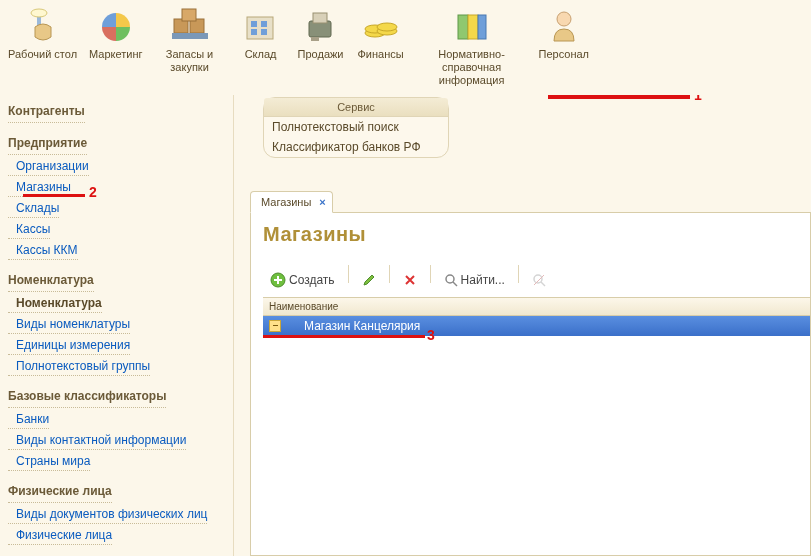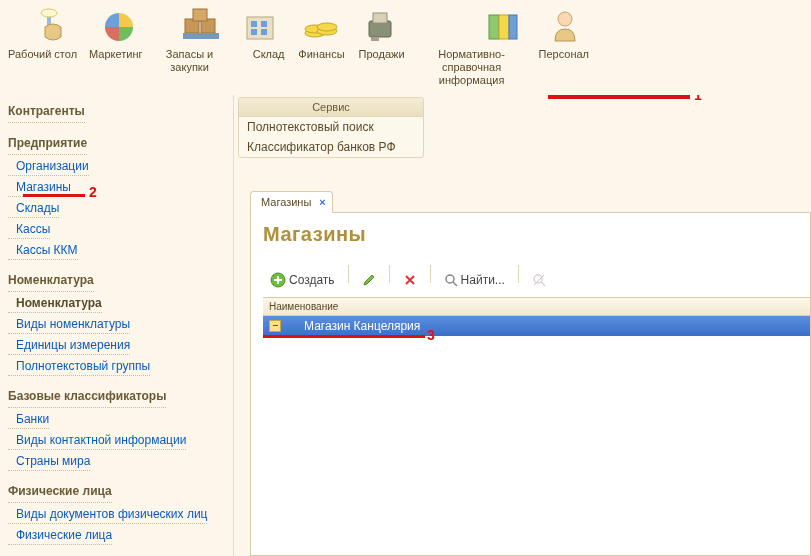--- a/index.html
+++ b/index.html
@@ -1,35 +1,35 @@
 <!DOCTYPE html>
 <html><head>
 <meta charset="utf-8">
 <style>
   html,body{margin:0;padding:0;font-family:Arial,Helvetica,sans-serif;font-size:12px;background:#fcf7ea;color:#333;}
   *{box-sizing:border-box;}
   .app{width:811px;height:556px;overflow:hidden;display:flex;flex-direction:column;}
   
   .toolbar{display:flex;align-items:flex-start;padding:2px 2px 0 2px;}
-  .tool-btn{display:flex;flex-direction:column;align-items:flex-end;justify-content:flex-start;padding:4px 6px 8px 6px;text-align:center;cursor:pointer;border-radius:3px;position:relative;}
+  .tool-btn{display:flex;flex-direction:column;align-items:center;justify-content:flex-start;padding:4px 6px 8px 6px;text-align:center;cursor:pointer;border-radius:3px;position:relative;}
   .tool-btn .ico{width:48px;height:40px;display:flex;align-items:center;justify-content:center;}
   .tool-btn .lbl{font-size:11px;color:#5a4a2a;line-height:13px;margin-top:2px;max-width:110px;}
   .tool-btn[data-w="n"] .lbl{max-width:70px;}
   
   .body{flex:1;display:flex;overflow:hidden;}
   .sidebar{width:234px;border-right:1px solid #e7dcc0;padding:6px 0 0 8px;overflow:auto;}
   .sb-group{margin-bottom:8px;}
   .sb-head{font-weight:bold;color:#6b5a38;padding:3px 0 4px 0;cursor:pointer;}
   .sb-head.dotted{border-bottom:1px dotted #c8bb98;display:inline-block;}
   .sb-item{color:#0a5bbf;padding:2px 0 2px 8px;cursor:pointer;border-bottom:1px dotted transparent;display:inline-block;}
   .sb-item.dotted{border-bottom:1px dotted #c8bb98;}
   .sb-item.bold{font-weight:bold;color:#5a4a2a;}
   .sb-itemwrap{padding:0 0 2px 0;}
   .content{flex:1;position:relative;}
-  .svc-panel{position:absolute;left:4px;top:2px;width:186px;border:1px solid #e0d5b6;background:#fdf8ec;border-radius:3px;}
+  .svc-panel{position:absolute;left:29px;top:2px;width:186px;border:1px solid #e0d5b6;background:#fdf8ec;border-radius:12px;}
   .svc-head{background:linear-gradient(#f4ecd5,#eadfbf);text-align:center;font-size:11px;color:#6b5a38;padding:3px 0;border-bottom:1px solid #e0d5b6;border-radius:3px 3px 0 0;}
   .svc-item{padding:3px 8px;color:#5a4a2a;cursor:pointer;}
   .tabbar{position:absolute;left:16px;top:96px;right:0;border-bottom:1px solid #d8cda9;height:22px;}
   .tab{position:absolute;left:0;top:0;height:22px;background:#fff;border:1px solid #d8cda9;border-bottom:1px solid #fff;border-radius:4px 4px 0 0;display:flex;align-items:center;padding:0 6px 0 10px;font-size:11px;color:#5a4a2a;}
   .tab .close{margin-left:8px;color:#3a73c9;font-weight:bold;cursor:pointer;}
   .page{position:absolute;left:16px;right:0;top:118px;bottom:0;background:#fff;border:1px solid #d8cda9;border-top:none;padding:10px 0 0 12px;}
   .page-title{font-size:20px;font-weight:bold;color:#b09038;margin-bottom:10px;letter-spacing:.5px;}
   .act-bar{display:flex;align-items:center;gap:4px;margin-bottom:6px;}
   .act-btn{display:flex;align-items:center;gap:3px;padding:2px 6px;border:1px solid transparent;border-radius:3px;cursor:pointer;font-size:12px;color:#444;margin-top:13px;}
   .act-sep{width:1px;height:18px;background:#e0d5b6;margin:0 2px;}
@@ -90,37 +90,37 @@
             <rect x="22" y="14" width="6" height="6" fill="#6f9fd9"></rect>
             <rect x="12" y="22" width="6" height="6" fill="#6f9fd9"></rect>
             <rect x="22" y="22" width="6" height="6" fill="#6f9fd9"></rect>
           </svg>
         </span>
         <span class="lbl">Склад</span>
       </div>
       <div class="tool-btn" data-w="n">
         <span class="ico">
           <svg width="44" height="38" viewBox="0 0 44 38">
+            <rect x="10" y="14" width="22" height="16" rx="2" fill="#889078" stroke="#606850"></rect>
+            <rect x="14" y="6" width="14" height="10" fill="#d8d0b8" stroke="#989070"></rect>
+            <rect x="12" y="30" width="8" height="4" fill="#a8a088"></rect>
+          </svg>
+        </span>
+        <span class="lbl">Продажи</span>
+      </div>
+      <div class="tool-btn" data-w="n">
+        <span class="ico">
+          <svg width="44" height="38" viewBox="0 0 44 38">
             <ellipse cx="16" cy="26" rx="10" ry="4" fill="#f4d84a" stroke="#c8a828"></ellipse>
             <ellipse cx="16" cy="22" rx="10" ry="4" fill="#f4d84a" stroke="#c8a828"></ellipse>
             <ellipse cx="28" cy="24" rx="10" ry="4" fill="#f4d84a" stroke="#c8a828"></ellipse>
             <ellipse cx="28" cy="20" rx="10" ry="4" fill="#f4d84a" stroke="#c8a828"></ellipse>
           </svg>
         </span>
         <span class="lbl">Финансы</span>
-      </div>
-      <div class="tool-btn" data-w="n">
-        <span class="ico">
-          <svg width="44" height="38" viewBox="0 0 44 38">
-            <rect x="10" y="14" width="22" height="16" rx="2" fill="#889078" stroke="#606850"></rect>
-            <rect x="14" y="6" width="14" height="10" fill="#d8d0b8" stroke="#989070"></rect>
-            <rect x="12" y="30" width="8" height="4" fill="#a8a088"></rect>
-          </svg>
-        </span>
-        <span class="lbl">Продажи</span>
       </div>
       <div class="tool-btn" data-w="w">
         <span class="ico">
           <svg width="44" height="38" viewBox="0 0 44 38">
             <rect x="8" y="8" width="10" height="24" fill="#8fc86f" stroke="#5f9848"></rect>
             <rect x="18" y="8" width="10" height="24" fill="#f4d84a" stroke="#c8a828"></rect>
             <rect x="28" y="8" width="8" height="24" fill="#6f9fd9" stroke="#4878b0"></rect>
           </svg>
         </span>
         <span class="lbl">Нормативно-справочная информация</span>

